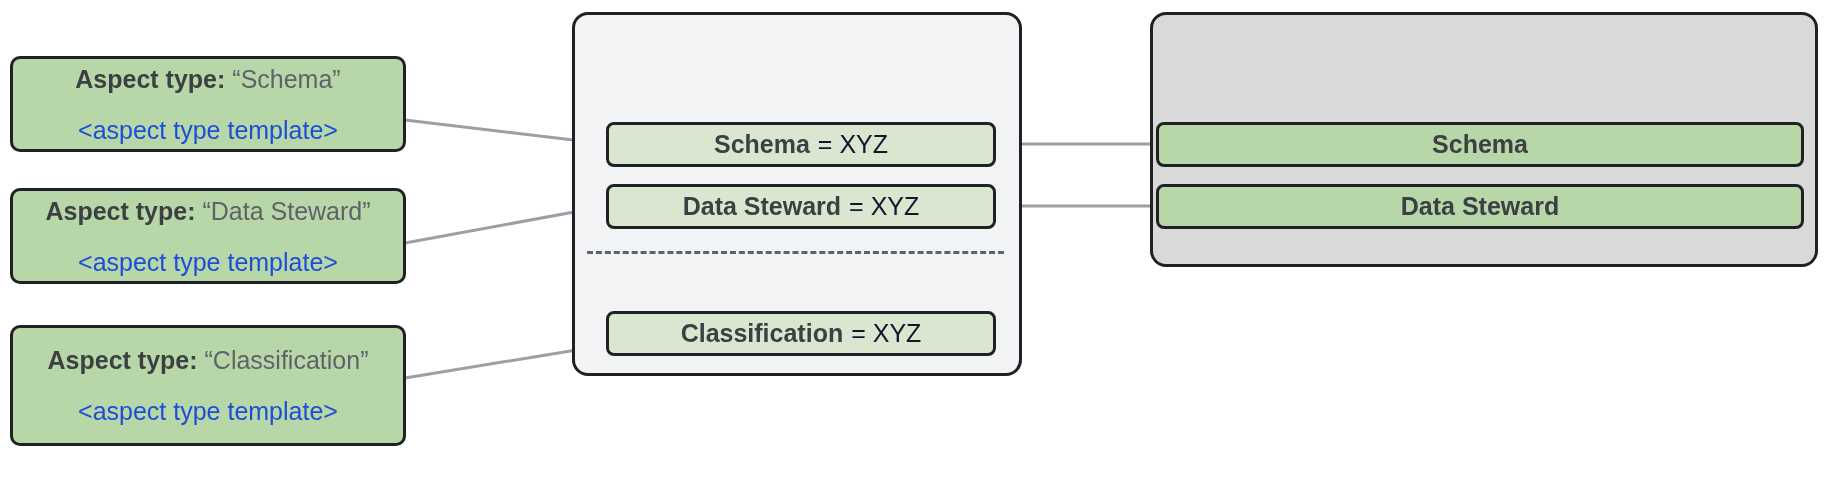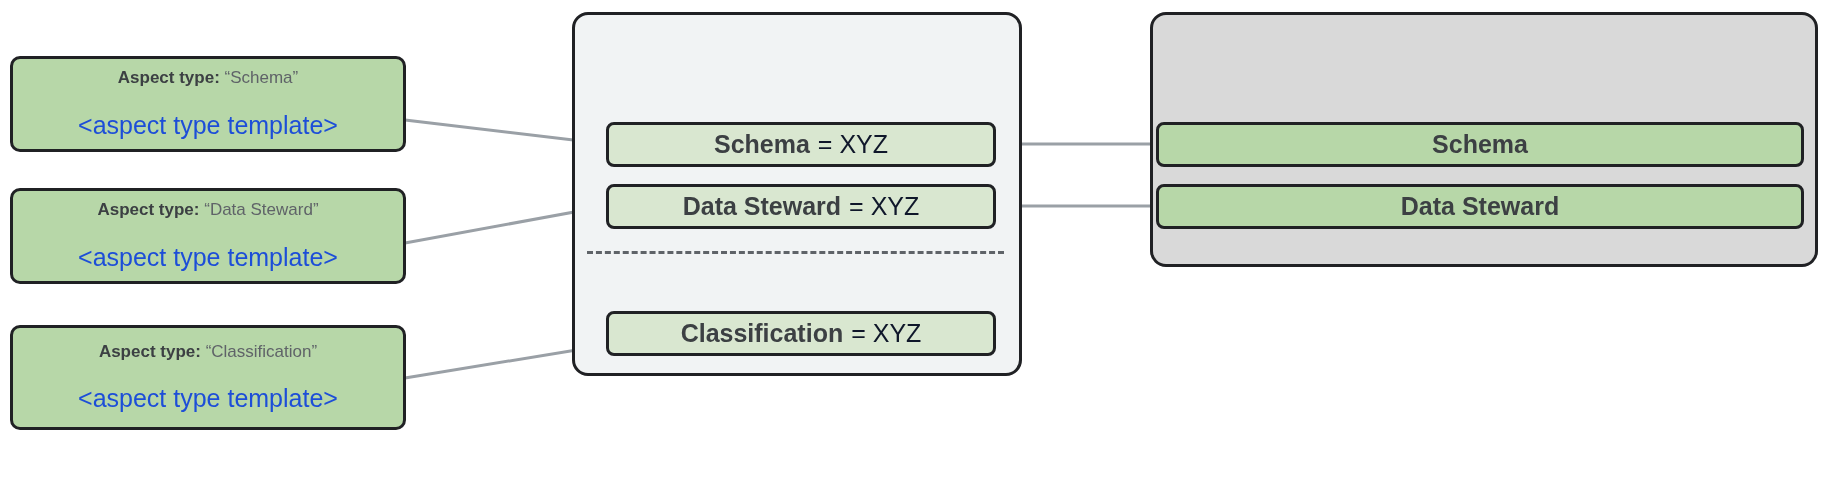--- a/index.html
+++ b/index.html
@@ -44,21 +44,21 @@
   .aspect-type-card {
     background: #b7d7a8;
     border: 3px solid #202124;
     border-radius: 10px;
     display: flex;
     flex-direction: column;
     align-items: center;
     justify-content: center;
   }
   .aspect-type-card .line1 {
-    font-size: 17px;
+    font-size: 25px;
     line-height: 1.2;
     white-space: nowrap;
   }
   .aspect-type-card .line1 .strong {
     font-weight: bold;
     color: #3c4043;
   }
   .aspect-type-card .line1 .quoted {
     font-weight: normal;
     color: #5f6368;
@@ -165,21 +165,21 @@
   </div>
 
   <div class="node aspect-type-card" style="left:10px; top:188px; width:396px; height:96px;">
     <div class="line1">
       <span class="strong">Aspect type:</span>
       <span class="quoted">“Data Steward”</span>
     </div>
     <div class="line2">&lt;aspect type template&gt;</div>
   </div>
 
-  <div class="node aspect-type-card" style="left:10px; top:325px; width:396px; height:105px;">
+  <div class="node aspect-type-card" style="left:10px; top:325px; width:396px; height:121px;">
     <div class="line1">
       <span class="strong">Aspect type:</span>
       <span class="quoted">“Classification”</span>
     </div>
     <div class="line2">&lt;aspect type template&gt;</div>
   </div>
 
   <div class="node entry-panel" style="left:572px; top:12px; width:450px; height:364px;">
   </div>
 

